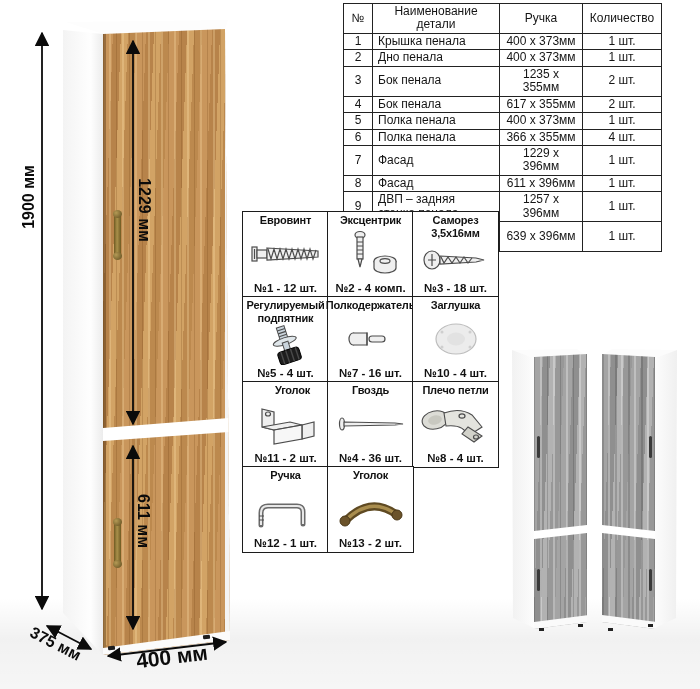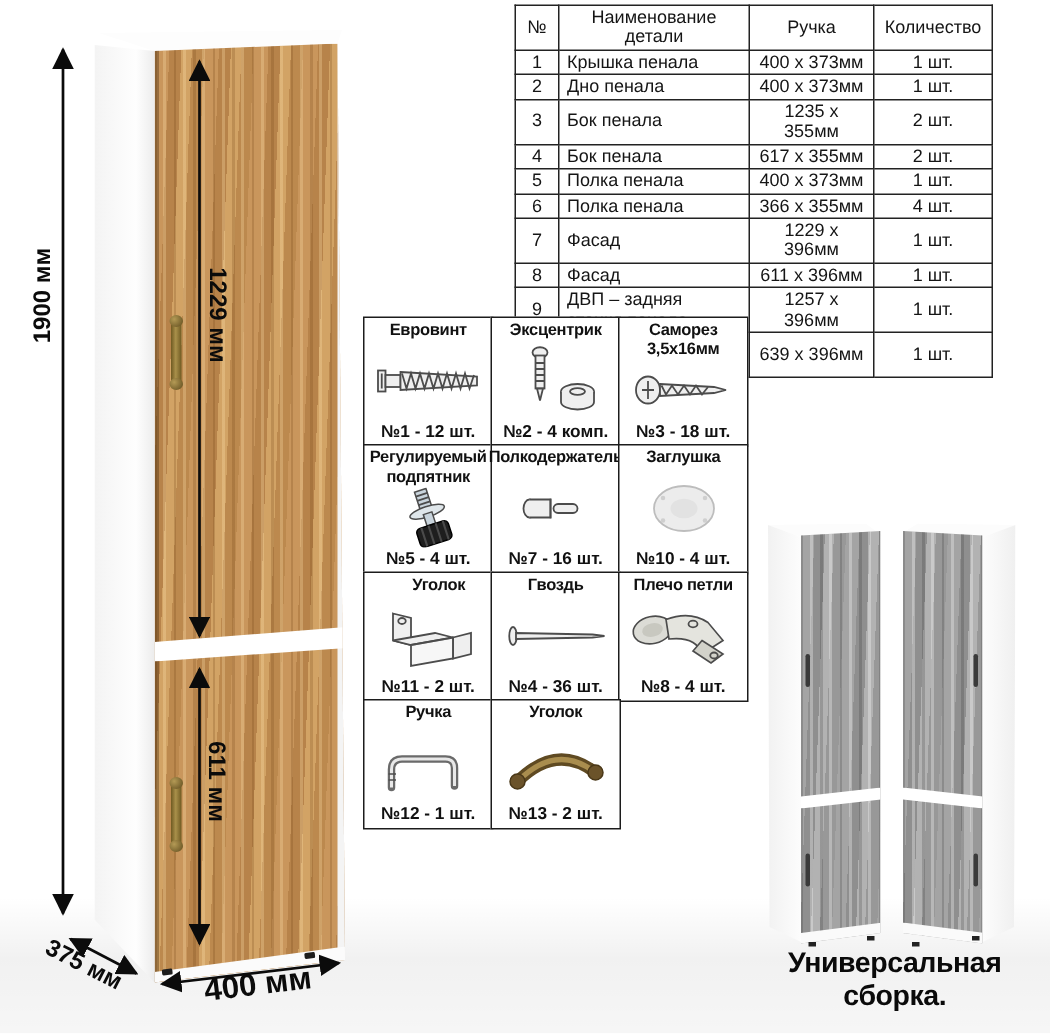--- a/index.html
+++ b/index.html
@@ -374,15 +374,14 @@
       <div class="graywood" style="position:absolute;inset:0;"></div>
       <div class="g-gap" style="top:0;height:277px;clip-path:polygon(0 172px,54px 178px,54px 186px,0 180px);"></div>
       <div class="g-plinth" style="top:0;height:277px;clip-path:polygon(0 262px,54px 269px,54px 277px,0 270px);"></div>
       <div class="g-handle" style="left:47px;top:83px;"></div>
       <div class="g-handle" style="left:47px;top:216px;"></div>
     </div>
     <div class="g-foot" style="left:608px;top:628px;position:absolute;"></div>
     <div class="g-foot" style="left:648px;top:624px;position:absolute;"></div>
   </div>
 
-  <div class="caption">Универсальная сборка.</div>
 
 </div>
 
 </body></html>

